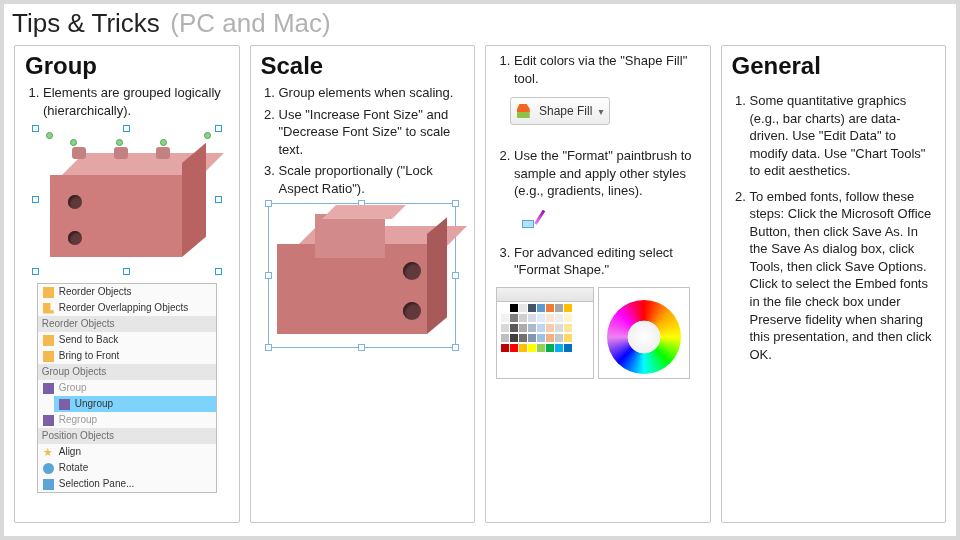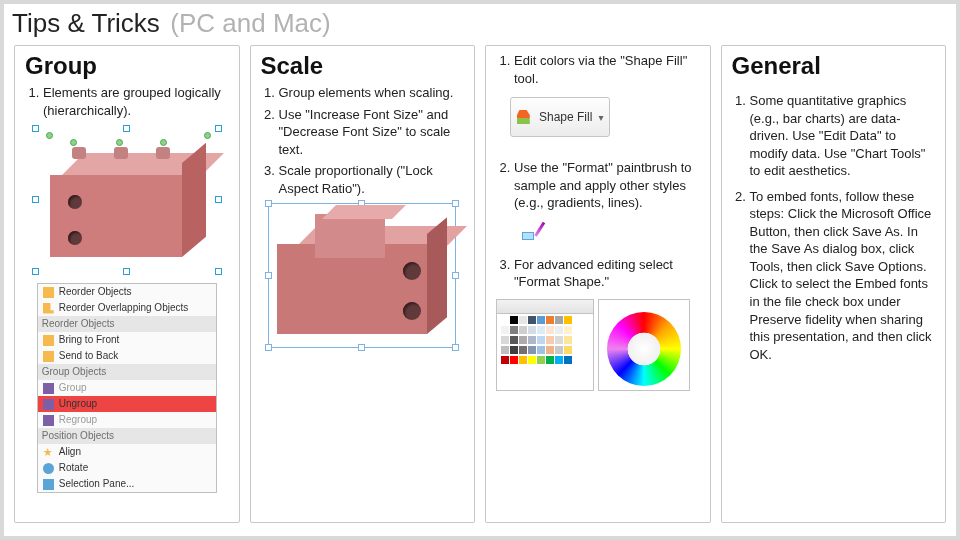--- a/index.html
+++ b/index.html
@@ -116,37 +116,37 @@
     color: #6e6e6e;
     padding: 1px 4px;
     font-weight: 400;
   }
   .menu-panel .row {
     display: flex; align-items: center;
     gap: 5px;
     padding: 1px 5px;
     color: #333;
   }
-  .menu-panel .row.sel { background: #ef4444; }
+  .menu-panel .row.sel { background: #7dd3fc; margin-left: 16px; }
   .menu-panel .row.dim { color: #9a9a9a; }
   .mico { width: 11px; height: 11px; display: inline-block; }
   .i-ylw { background: #f6b94d; }
   .i-ylw2 { background: #f6b94d; clip-path: polygon(0 0,70% 0,70% 70%,100% 70%,100% 100%,0 100%); }
   .i-prp { background: #7d5fa8; }
   .i-cir { background: #5ba5d6; border-radius: 50%; }
   .i-sq  { background: #5ba5d6; }
   .i-star { color: #f6b94d; font-size: 11px; line-height: 11px; }
   
   .shapefill-btn {
     display: inline-flex; align-items: center;
     border: 1px solid #c5c5c5;
     border-radius: 3px;
     background: linear-gradient(#fefefe,#ececec);
     font-size: 12px;
-    padding: 12px 6px;
+    padding: 6px 6px;
     gap: 6px;
     margin: 4px 0 10px 14px;
     color: #333;
   }
   .bucket-icn {
     width: 16px; height: 14px;
     background: linear-gradient(#f26522,#f26522 60%,#8bc34a 60%);
     clip-path: polygon(15% 0, 60% 0, 80% 35%, 80% 100%, 0 100%, 0 35%);
   }
   .chev { font-size: 10px; color: #666; }
@@ -279,25 +279,25 @@
             <span class="mico i-ylw"></span>
             <span>Reorder Objects</span>
           </div>
         <div class="row">
             <span class="mico i-ylw2"></span>
             <span>Reorder Overlapping Objects</span>
           </div>
         <div class="grp-label">Reorder Objects</div>
         <div class="row">
             <span class="mico i-ylw"></span>
+            <span>Send to Back</span>
+          </div>
+        <div class="row">
+            <span class="mico i-ylw"></span>
             <span>Bring to Front</span>
-          </div>
-        <div class="row">
-            <span class="mico i-ylw"></span>
-            <span>Send to Back</span>
           </div>
         <div class="grp-label">Group Objects</div>
         <div class="row dim">
             <span class="mico i-prp"></span>
             <span>Group</span>
           </div>
         <div class="row sel">
             <span class="mico i-prp"></span>
             <span>Ungroup</span>
           </div>

